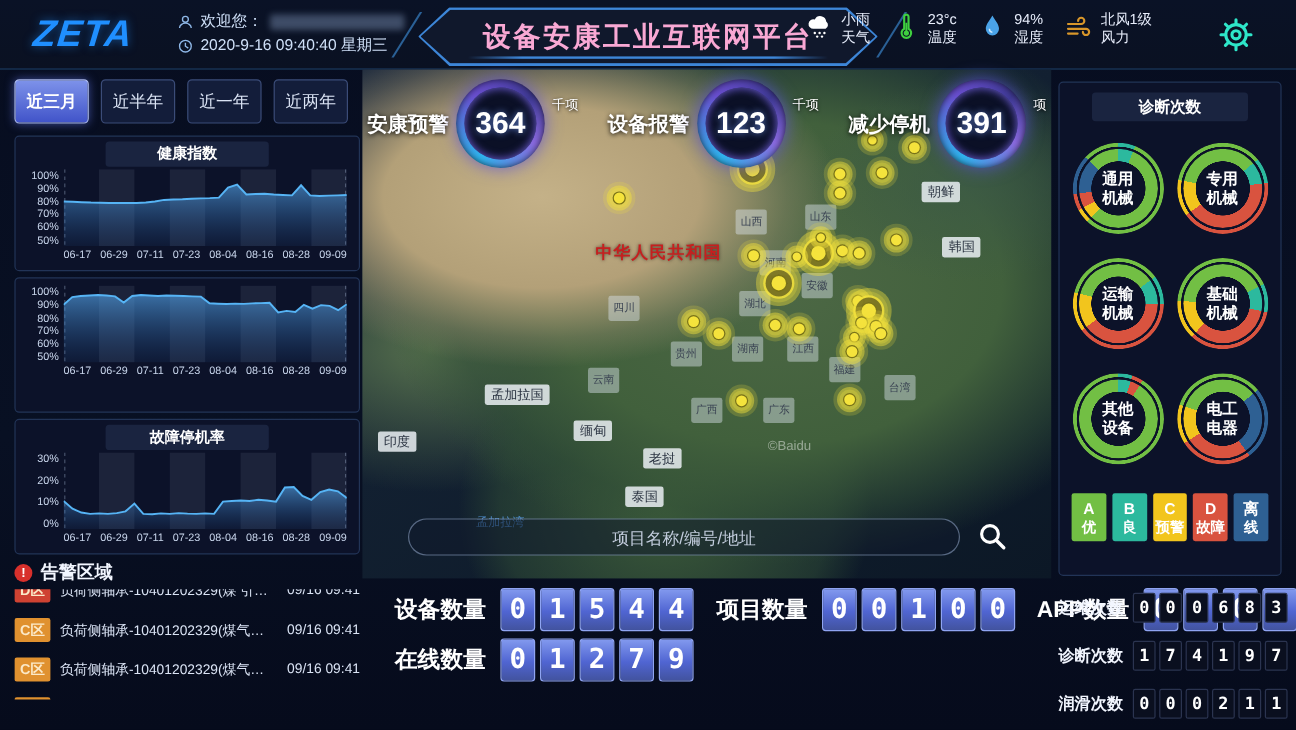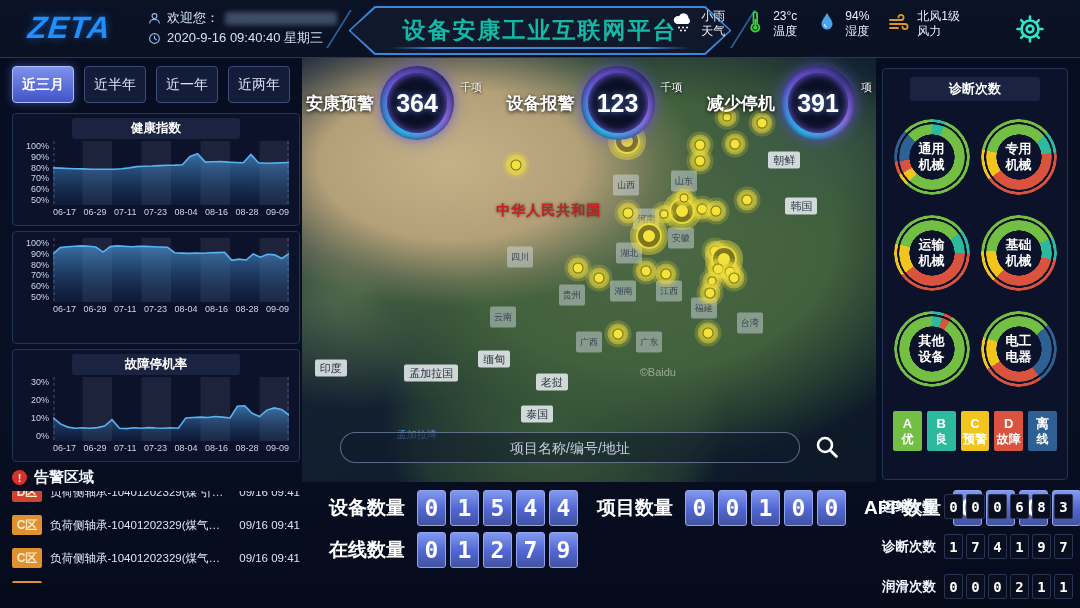--- a/index.html
+++ b/index.html
@@ -17,42 +17,42 @@
     text-shadow:0 0 8px rgba(31,143,255,.5); }
   .welcome { position:absolute; left:148px; top:8px; font-size:13px; color:#cfe0f8; line-height:20px; }
   .welcome .row { display:flex; align-items:center; gap:6px; }
   .blur-name { width:112px; height:13px; border-radius:2px;
     background:rgba(160,185,225,.35); filter:blur(2.5px); }
   .mini-ico { width:13px; height:13px; flex:0 0 auto; }
   .title-outer { position:absolute; left:50%; top:6px; transform:translateX(-50%);
     background:#3d86d8; padding:2px;
     clip-path:polygon(26px 0,calc(100% - 26px) 0,100% 50%,calc(100% - 26px) 100%,26px 100%,0 50%); }
   .title-inner { background:#10182c; padding:7px 52px; font-size:23px; font-weight:700;
-    letter-spacing:2px; color:#14b8a6; white-space:nowrap;
+    letter-spacing:2px; color:#f9a8d4; white-space:nowrap;
     clip-path:polygon(25px 0,calc(100% - 25px) 0,100% 50%,calc(100% - 25px) 100%,25px 100%,0 50%); }
   .title-under { position:absolute; left:50%; top:47px; transform:translateX(-50%);
     width:300px; height:2px; background:linear-gradient(90deg,transparent,#3d86d8 15%,#3d86d8 85%,transparent); }
   .hdr-slash { position:absolute; top:10px; width:2px; height:38px; background:#2a6096; transform:skewX(-32deg); }
   .weather { position:absolute; right:120px; top:9px; display:flex; gap:18px; align-items:center; }
   .w-item { display:flex; align-items:center; gap:6px; }
   .w-item svg { width:24px; height:24px; }
   .w-txt { font-size:12px; line-height:15px; color:#e8eefc; white-space:nowrap; }
   .gear-btn { position:absolute; right:32px; top:11px; width:36px; height:36px; cursor:pointer; }
 
   
   .left-col { position:absolute; left:12px; top:66px; width:288px; }
   .filters { display:flex; gap:10px; margin-bottom:10px; }
   .fbtn { width:62px; height:37px; border-radius:4px; font-size:14px; color:#dbe4f5;
     background:#131d3a; border:1px solid #3b4c78; display:flex; align-items:center;
     justify-content:center; cursor:pointer; }
   .fbtn.active { background:linear-gradient(180deg,#7d92ea,#4154c9); border:1px solid #aebdf5;
     box-shadow:0 0 8px rgba(90,110,220,.6); font-weight:700; color:#fff; }
   .chart-panel { width:288px; height:113px; background:#0c1229; border:1px solid #223457;
     border-radius:4px; margin-bottom:5px; position:relative; padding:4px 8px 2px 8px; }
-  .chart-title { width:168px; margin:0 auto; text-align:center; font-size:12.5px; font-weight:700;
+  .chart-title { width:136px; margin:0 auto; text-align:center; font-size:12.5px; font-weight:700;
     color:#fff; background:#1a2440; border-radius:3px; padding:2px 0; }
   .chart-body { display:flex; margin-top:2px; }
   .ylabels { width:32px; display:flex; flex-direction:column; justify-content:space-between;
     text-align:right; padding-right:4px; font-size:9px; color:#c9d6ec; height:64px; }
   .plot { position:relative; width:236px; height:64px; }
   .plot svg { position:absolute; inset:0; width:100%; height:100%; }
   .xlabels { display:flex; justify-content:space-between; margin-left:32px; width:236px;
     font-size:9px; color:#c9d6ec; margin-top:2px; }
 
   .alerts { margin-top:6px; width:288px; }
@@ -404,21 +404,21 @@
           </div>
         </div>
     </div>
   </div>
 
   <div class="map" id="map">
       <div class="map-label red" style="left: 43%; top: 36%;">中华人民共和国</div>
       <div class="map-label country" style="left: 84%; top: 24%;">朝鲜</div>
       <div class="map-label country" style="left: 87%; top: 35%;">韩国</div>
       <div class="map-label country" style="left: 5%; top: 73%;">印度</div>
-      <div class="map-label country" style="left: 22.5%; top: 64%; margin-top: 44px;">孟加拉国</div>
+      <div class="map-label country" style="left: 22.5%; top: 64%;">孟加拉国</div>
       <div class="map-label country" style="left: 33.5%; top: 71%;">缅甸</div>
       <div class="map-label country" style="left: 43.5%; top: 76.5%;">老挝</div>
       <div class="map-label country" style="left: 41%; top: 84%;">泰国</div>
       <div class="map-label sea" style="left: 20%; top: 89%;">孟加拉湾</div>
       <div class="map-label province" style="left: 38%; top: 47%;">四川</div>
       <div class="map-label province" style="left: 35%; top: 61%;">云南</div>
       <div class="map-label province" style="left: 47%; top: 56%;">贵州</div>
       <div class="map-label province" style="left: 56%; top: 55%;">湖南</div>
       <div class="map-label province" style="left: 50%; top: 67%;">广西</div>
       <div class="map-label province" style="left: 60.5%; top: 67%;">广东</div>

